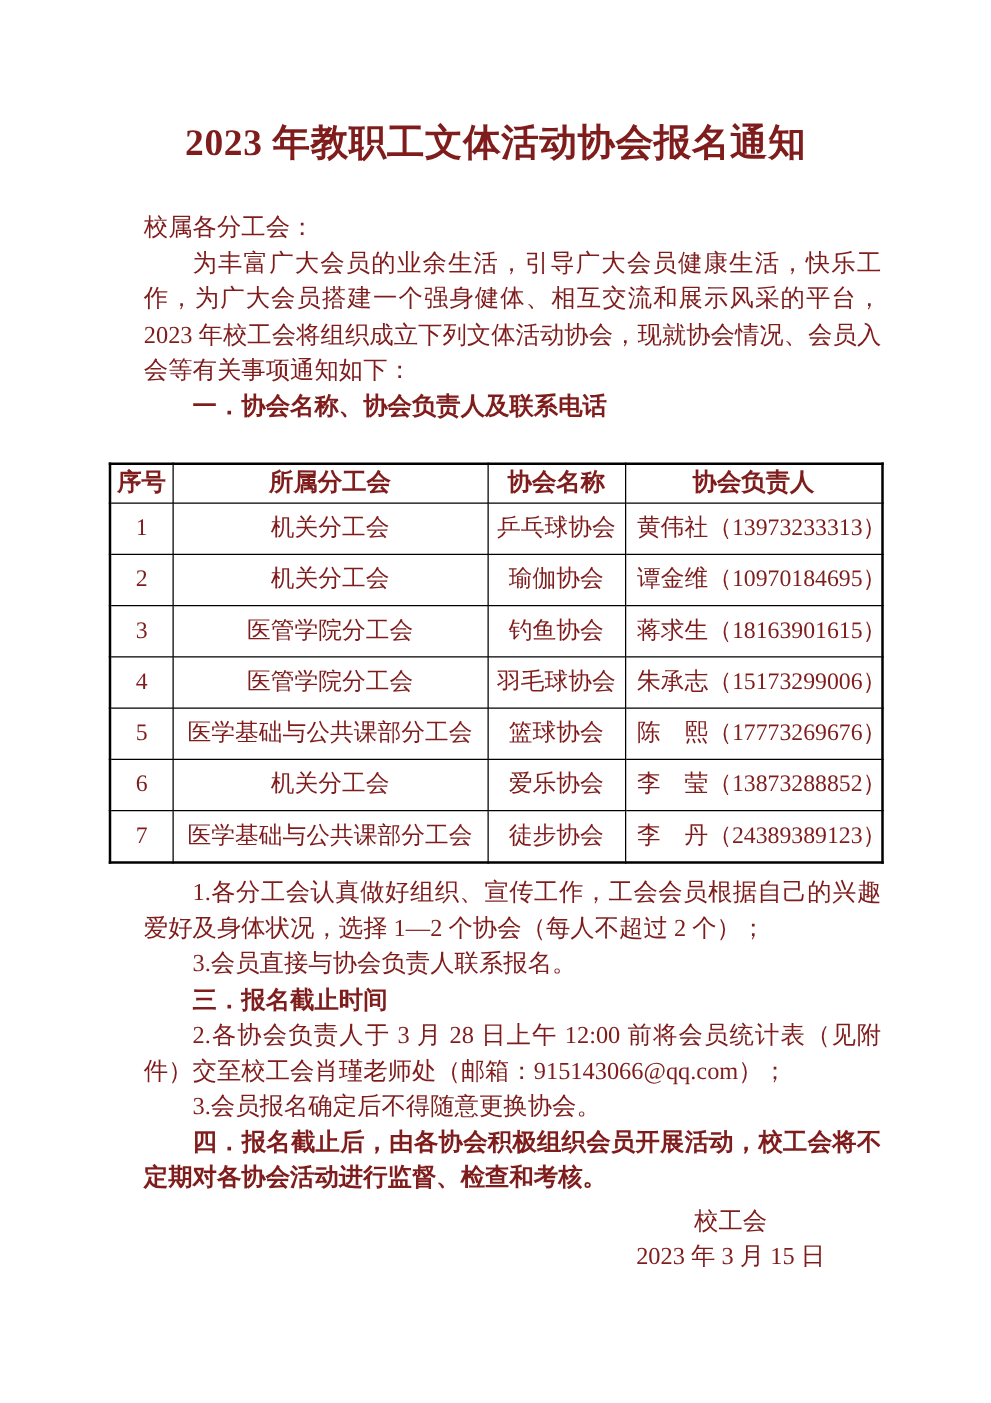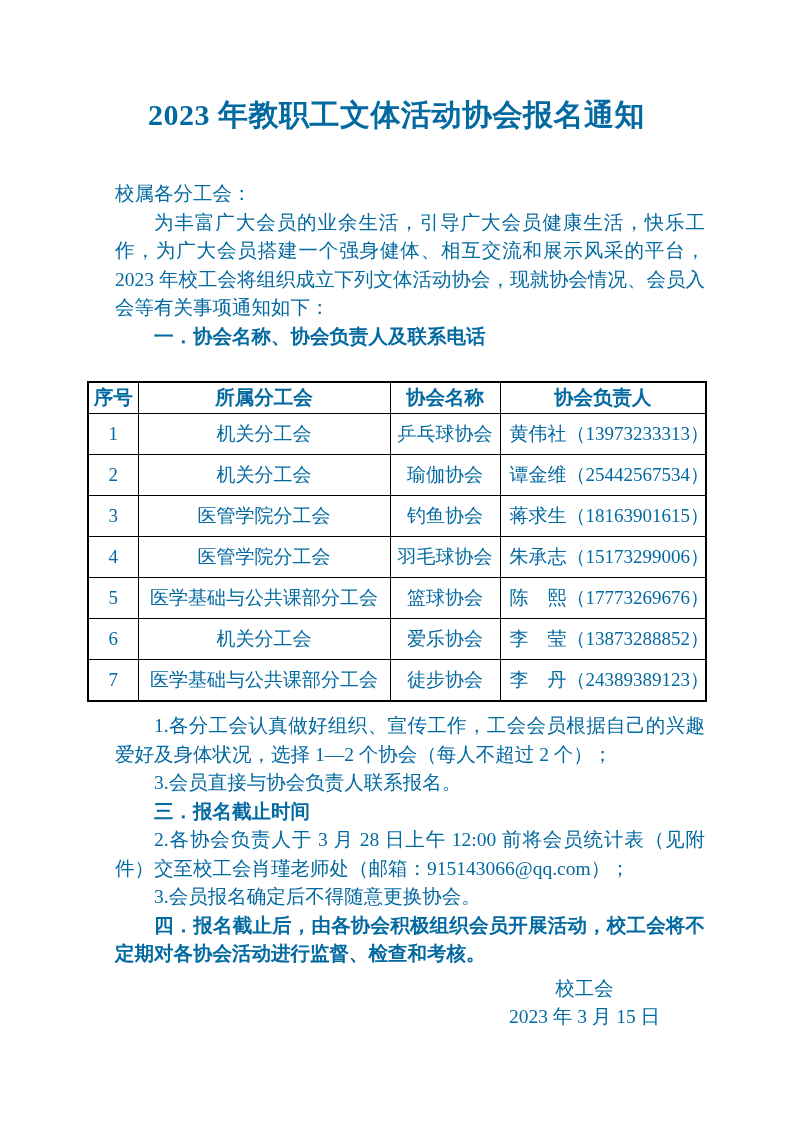--- a/index.html
+++ b/index.html
@@ -5,42 +5,42 @@
   html, body {
     margin: 0;
     padding: 0;
     background: #ffffff;
   }
   .page {
     position: relative;
     width: 793px;
     height: 1122px;
     background: #ffffff;
-    color: #0369a1;
+    color: #7f1d1d;
     font-family: "Liberation Serif", "DejaVu Serif", serif;
     overflow: hidden;
     box-sizing: border-box;
     padding-top: 95px;
   }
   .doc-title {
     text-align: center;
     font-size: 30px;
     font-weight: bold;
     line-height: 40px;
     letter-spacing: 0.5px;
   }
   .content {
     margin-left: 115px;
     width: 590px;
     font-size: 19.5px;
     line-height: 28.5px;
     text-align: justify;
   }
   .salutation {
-    margin-top: 45px;
+    margin-top: 34px;
   }
   .para-indent {
     text-indent: 2em;
   }
   .sec-heading {
     font-weight: bold;
     text-indent: 2em;
   }
   table.assoc-table {
     border-collapse: collapse;
@@ -122,21 +122,21 @@
         <tr>
           <td>1</td>
           <td>机关分工会</td>
           <td>乒乓球协会</td>
           <td class="cell-leader">黄伟社（13973233313）</td>
         </tr>
         <tr>
           <td>2</td>
           <td>机关分工会</td>
           <td>瑜伽协会</td>
-          <td class="cell-leader">谭金维（25442567534）</td>
+          <td class="cell-leader">谭金维（10970184695）</td>
         </tr>
         <tr>
           <td>3</td>
           <td>医管学院分工会</td>
           <td>钓鱼协会</td>
           <td class="cell-leader">蒋求生（18163901615）</td>
         </tr>
         <tr>
           <td>4</td>
           <td>医管学院分工会</td>

